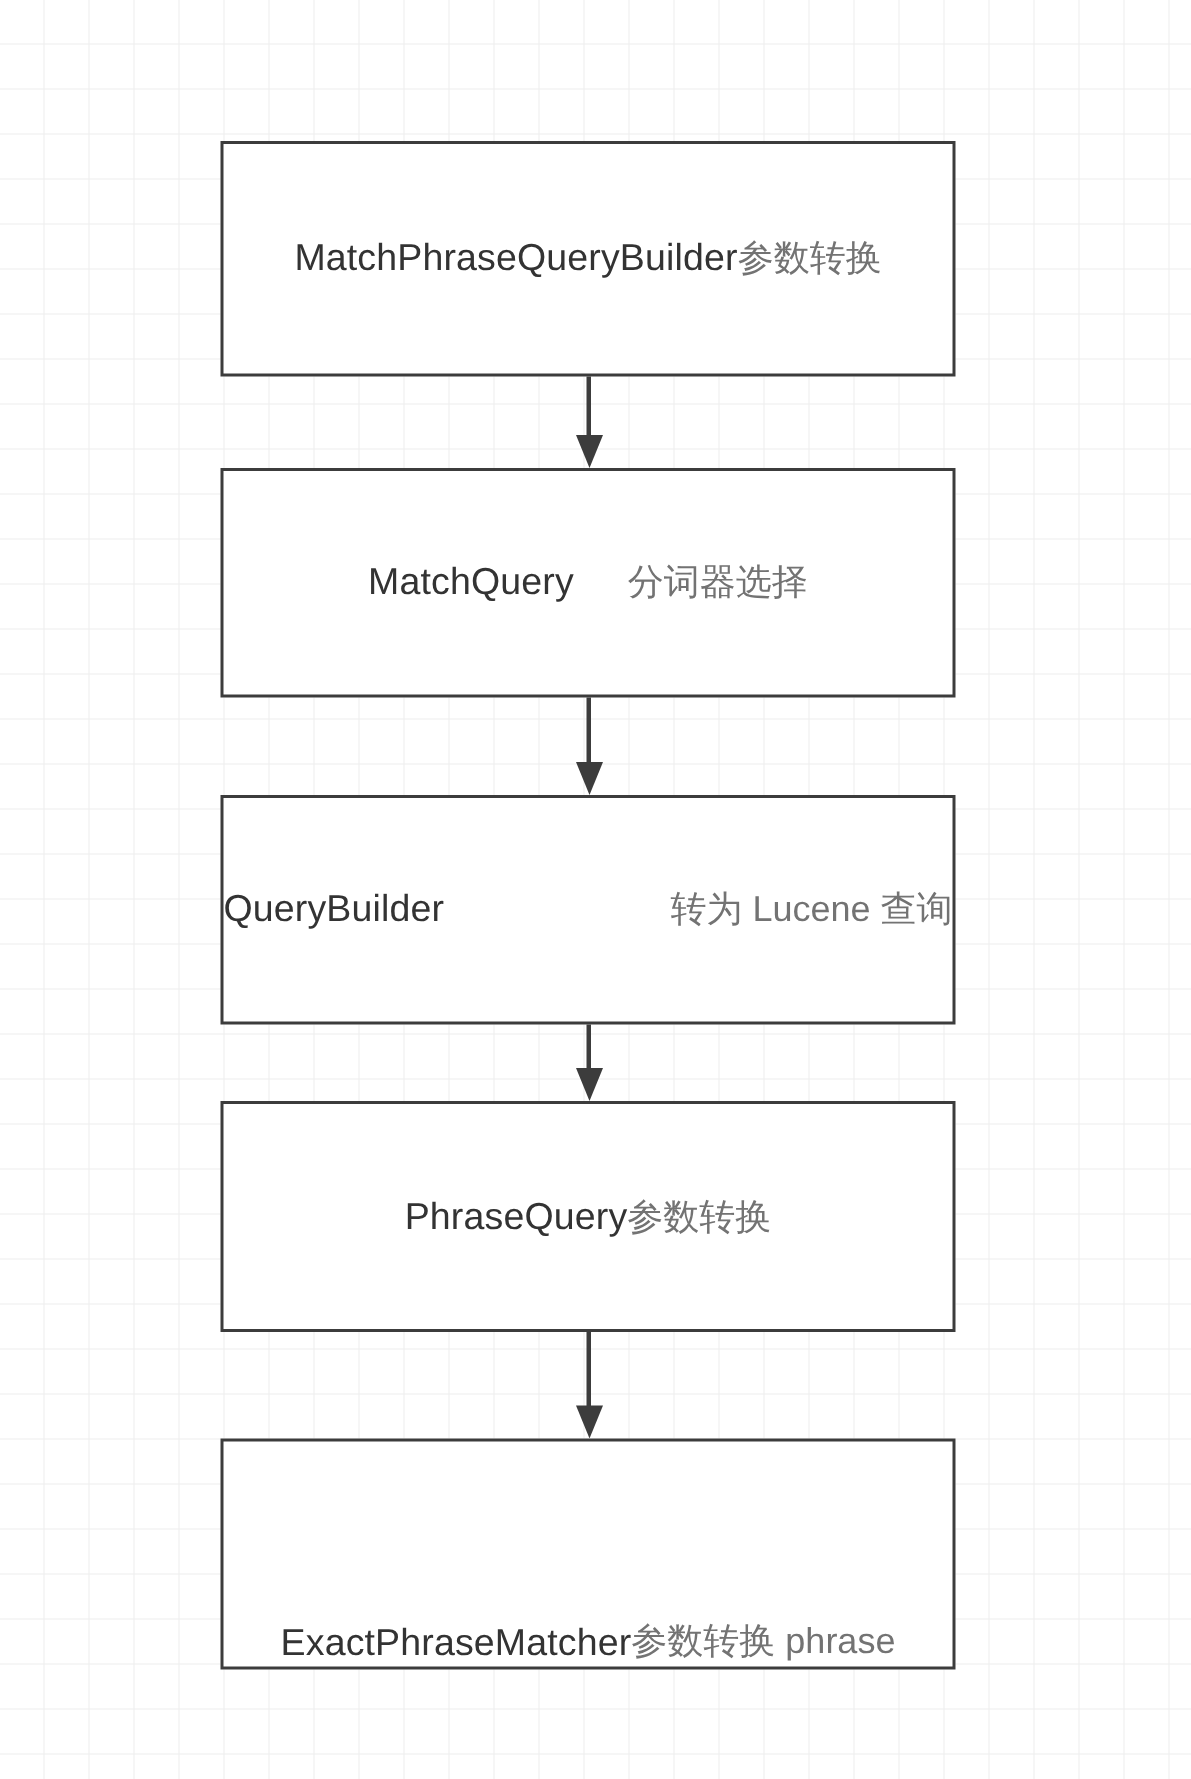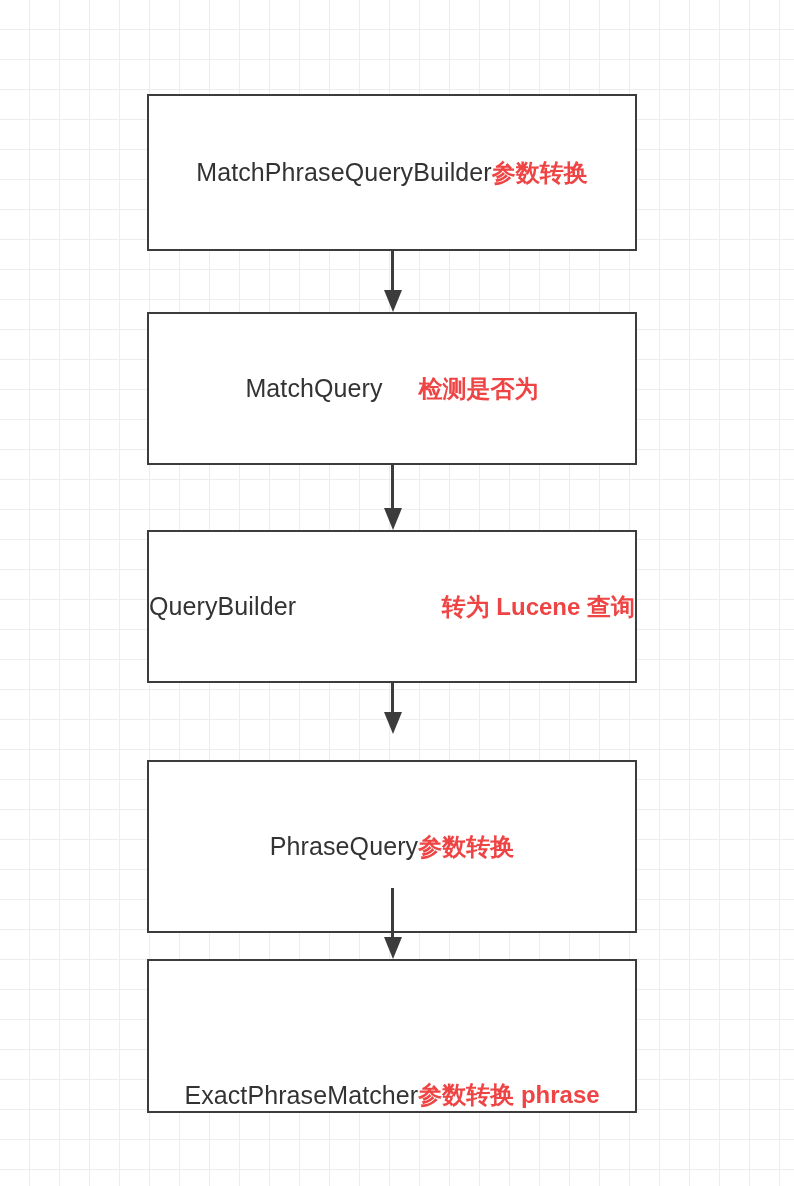--- a/index.html
+++ b/index.html
@@ -41,32 +41,32 @@
     font-size: 25px;
     font-weight: 400;
     color: #333333;
     letter-spacing: 0.1px;
     line-height: 1.3;
     white-space: nowrap;
   }
 
   .node .line2 {
     font-size: 24px;
-    font-weight: 700;
-    color: #ef4444;
+    font-weight: 400;
+    color: #737373;
     line-height: 1.35;
     margin-top: 2px;
     white-space: nowrap;
   }
 
   
   #node-1 { top: 94px;   height: 157px; }
   #node-2 { top: 312px;  height: 153px; gap: 36px; }
   #node-3 { top: 530px;  height: 153px; justify-content: space-between; }
-  #node-4 { top: 760px;  height: 173px; }
+  #node-4 { top: 734px;  height: 154px; }
   #node-5 { top: 959px;  height: 154px; align-items: flex-end; }
 
   
   .arrow {
     position: absolute;
     left: 377px;
     width: 32px;
   }
   .arrow .shaft {
     position: absolute;
@@ -105,21 +105,21 @@
     <div class="line2">参数转换</div>
   </div>
 
   <div class="arrow" id="arrow-1">
     <div class="shaft"></div>
     <div class="head"></div>
   </div>
 
   <div class="node" id="node-2">
     <div class="line1">MatchQuery</div>
-    <div class="line2">检测是否为</div>
+    <div class="line2">分词器选择</div>
   </div>
 
   <div class="arrow" id="arrow-2">
     <div class="shaft"></div>
     <div class="head"></div>
   </div>
 
   <div class="node" id="node-3">
     <div class="line1">QueryBuilder</div>
     <div class="line2">转为 Lucene 查询</div>

